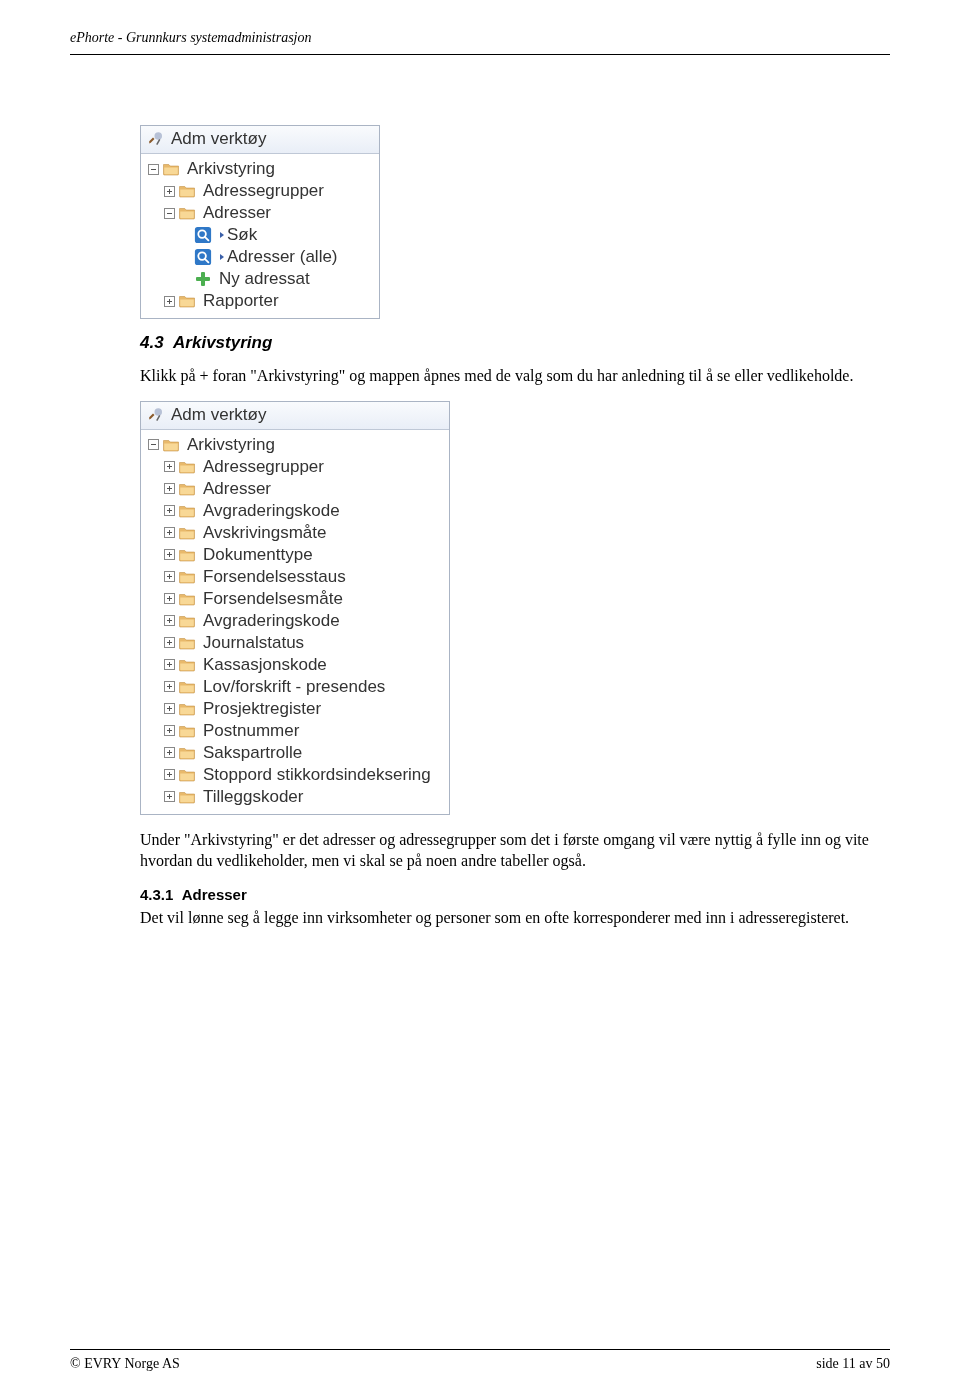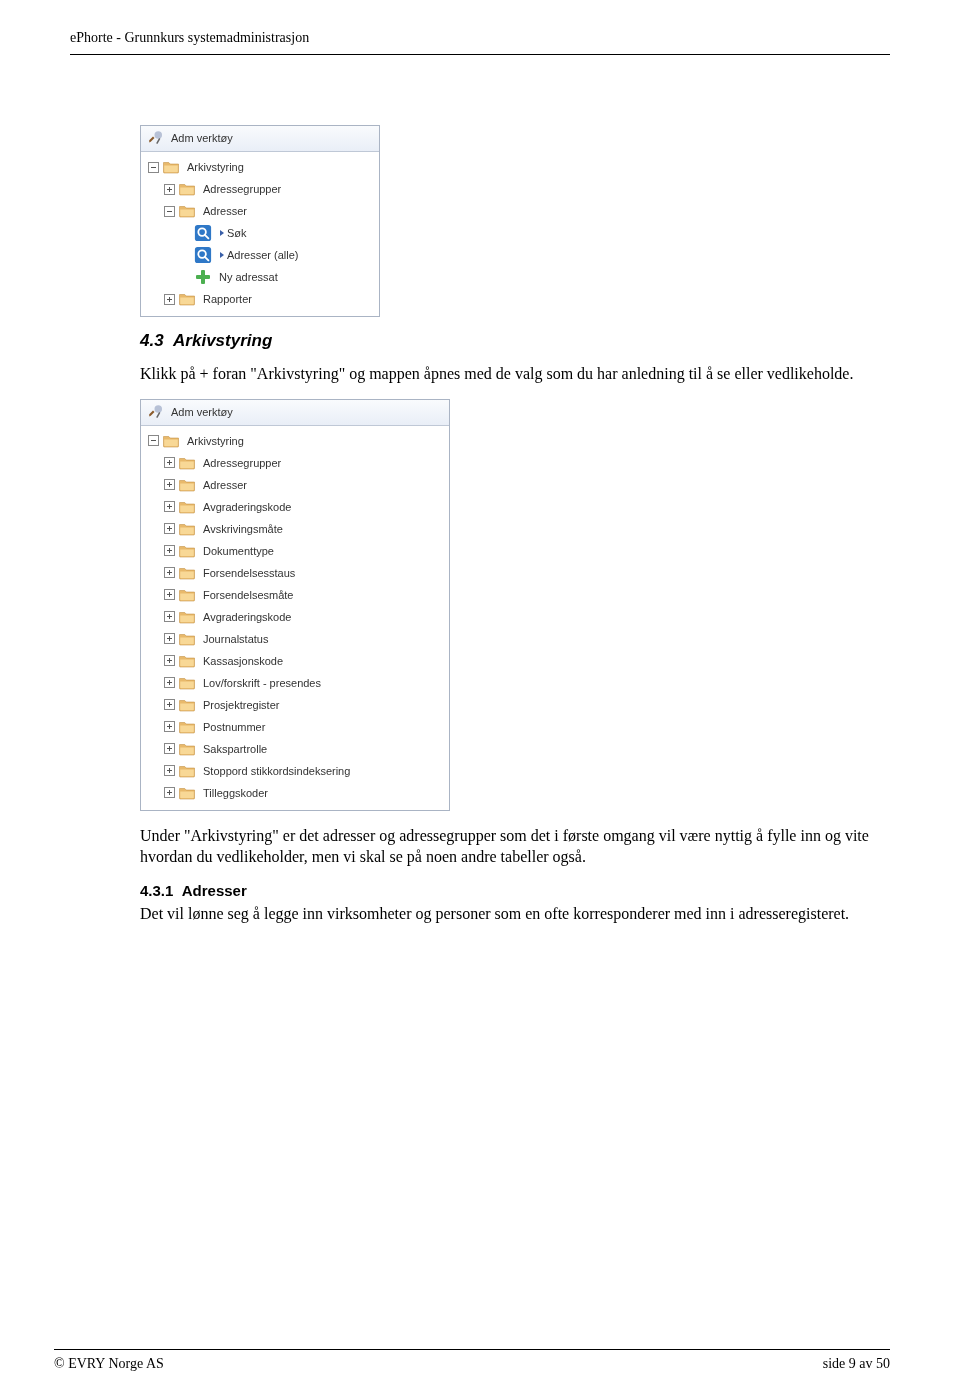--- a/index.html
+++ b/index.html
@@ -10,41 +10,42 @@
     color: #000;
     background: #fff;
     width: 960px;
     min-height: 1400px;
     position: relative;
     padding: 30px 70px 80px 70px;
   }
   .header-line {
     font-size: 14px;
     margin-bottom: 8px;
+    font-style: italic;
   }
   hr.top-rule {
     border: none;
     border-top: 1px solid #000;
     margin: 0 0 70px 0;
   }
   hr.bottom-rule {
     border: none;
     border-top: 1px solid #000;
     margin: 0;
   }
   .content {
     margin-left: 70px;
     margin-right: 20px;
   }
   .panel {
     border: 1px solid #aab4c4;
     background: #fff;
     margin-bottom: 14px;
     font-family: Tahoma, Verdana, Arial, sans-serif;
-    font-size: 11px;
+    font-size: 17px;
     color: #333;
   }
   .panel.small { width: 240px; }
   .panel.large { width: 310px; }
   .panel-title {
     display: flex;
     align-items: center;
     padding: 3px 6px 4px 6px;
     background: linear-gradient(#f9fbfd, #e9eef7);
     border-bottom: 1px solid #bfc8d6;
@@ -122,21 +123,21 @@
     font-family: Arial, Helvetica, sans-serif;
     font-weight: bold;
     font-size: 15px;
   }
   p.body {
     margin: 4px 0 14px 0;
     line-height: 1.35;
   }
   .footer {
     position: absolute;
-    left: 54px; right: 70px;
+    left: 70px; right: 70px;
     bottom: 28px;
     font-family: Liberation Serif, serif;
   }
   .footer-row {
     display: flex;
     justify-content: space-between;
     font-size: 14px;
     padding-top: 6px;
   }
 </style>
@@ -500,15 +501,15 @@
     <span>4.3.1</span>&nbsp;&nbsp;<span>Adresser</span>
   </div>
   <p class="body">Det vil lønne seg å legge inn virksomheter og personer som en ofte korresponderer med inn i adresseregisteret.</p>
 
 </div>
 
 <div class="footer">
   <hr class="bottom-rule">
   <div class="footer-row">
     <span>© EVRY Norge AS</span>
-    <span>side 9 av 50</span>
+    <span>side 11 av 50</span>
   </div>
 </div>
 
 </body></html>

